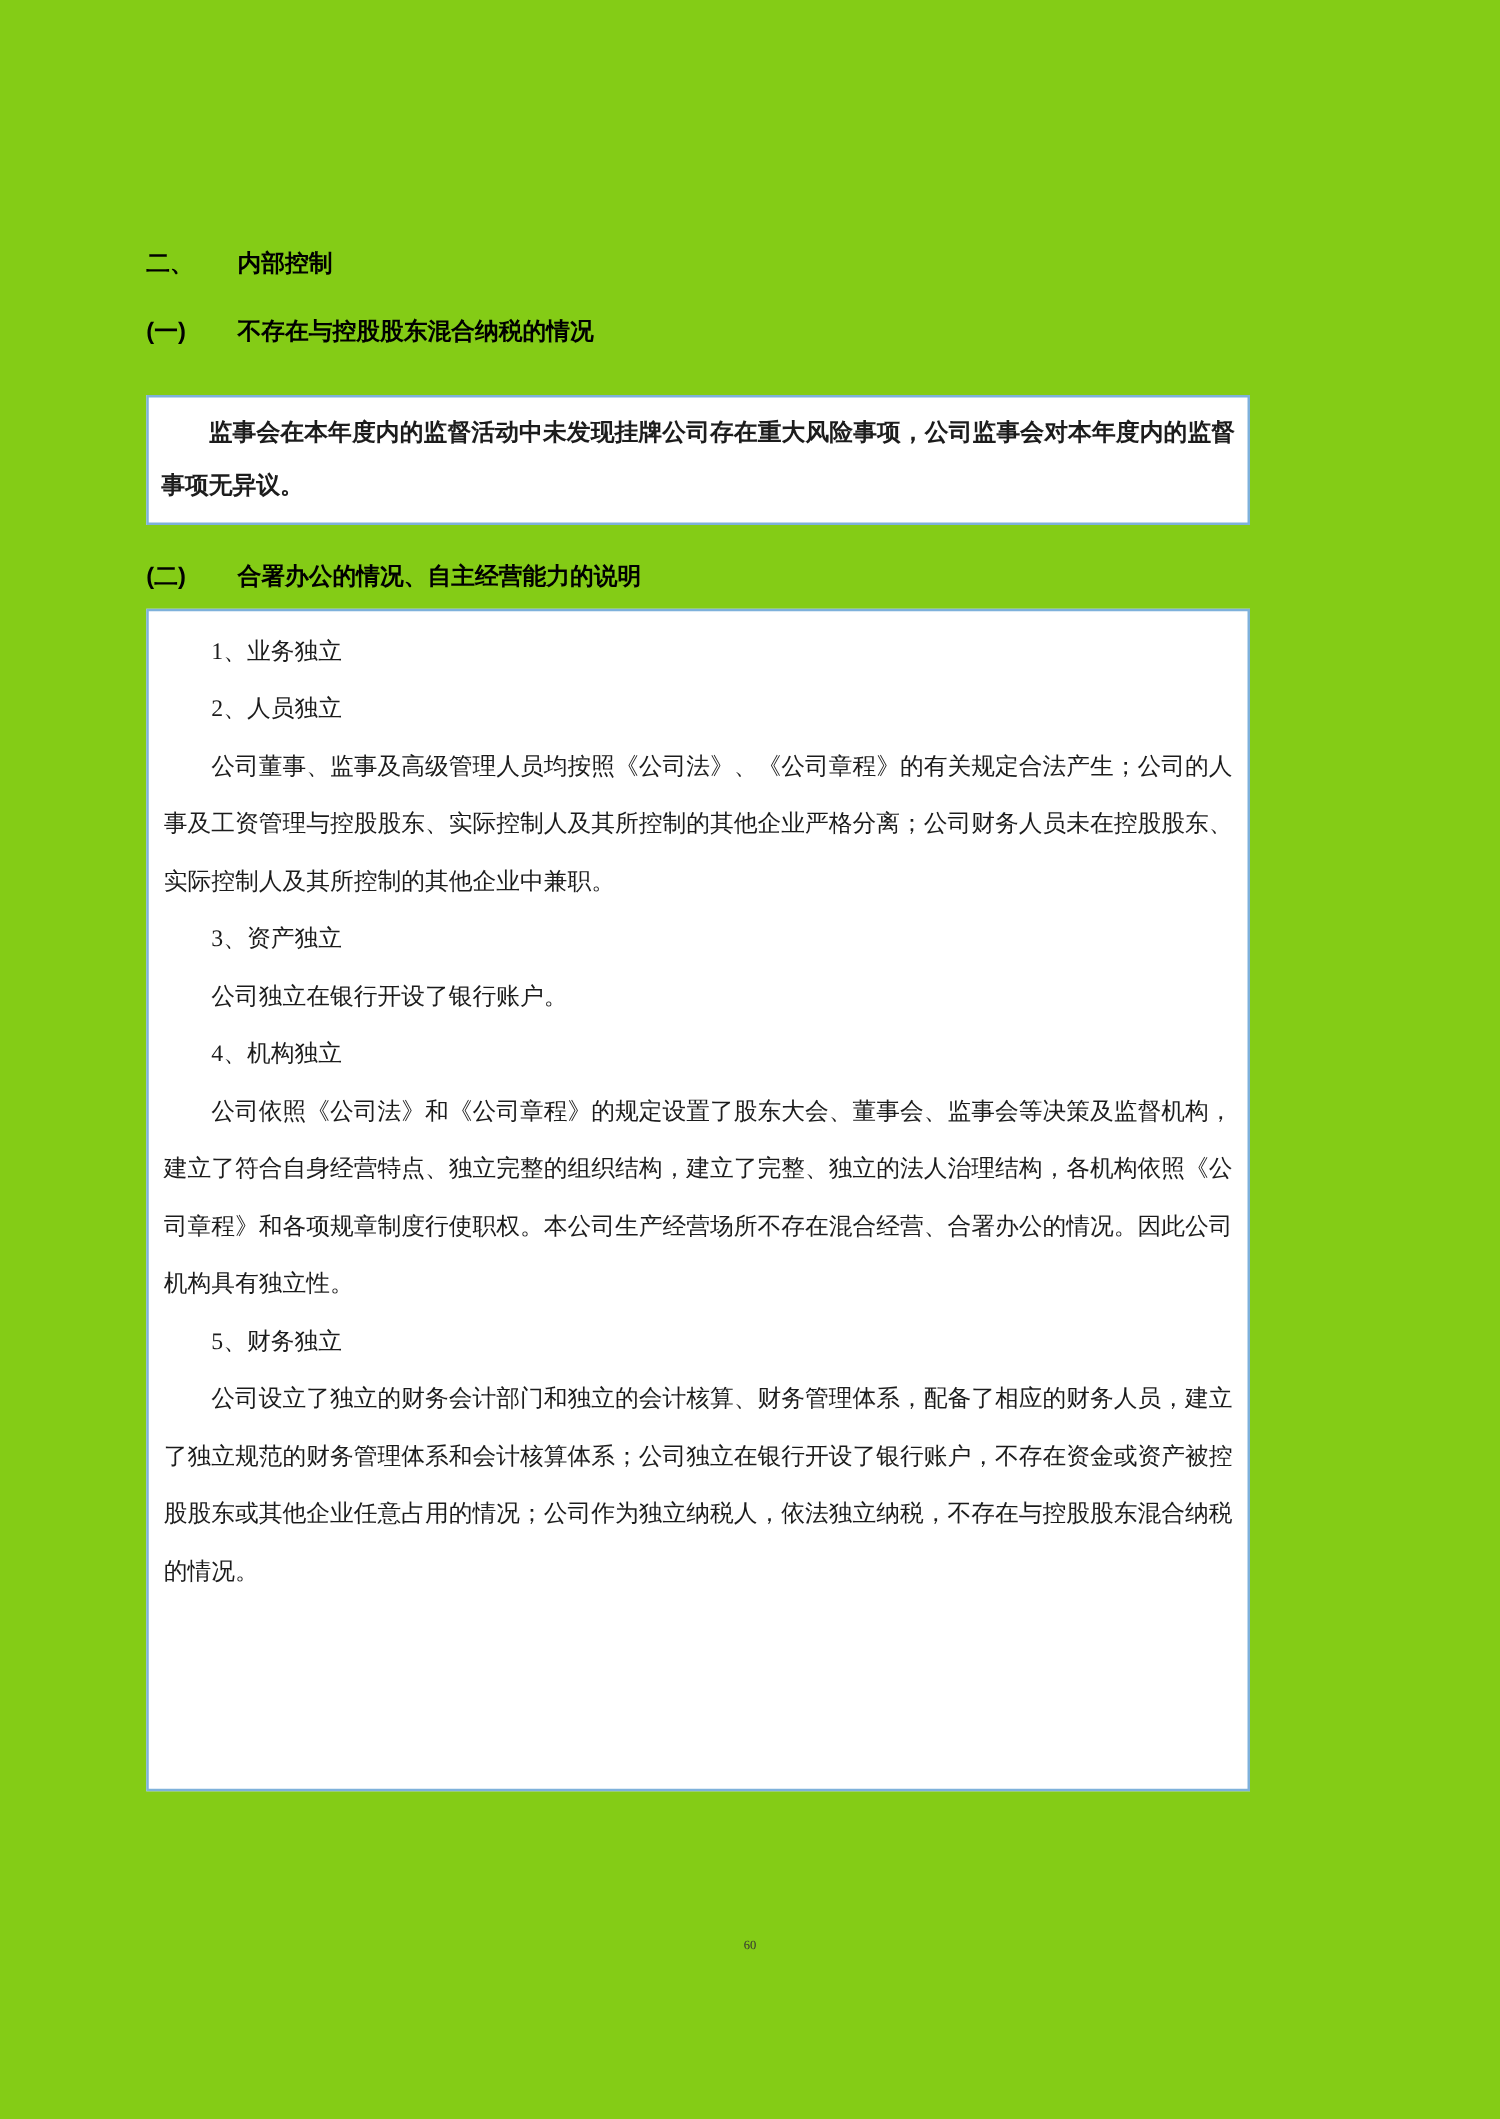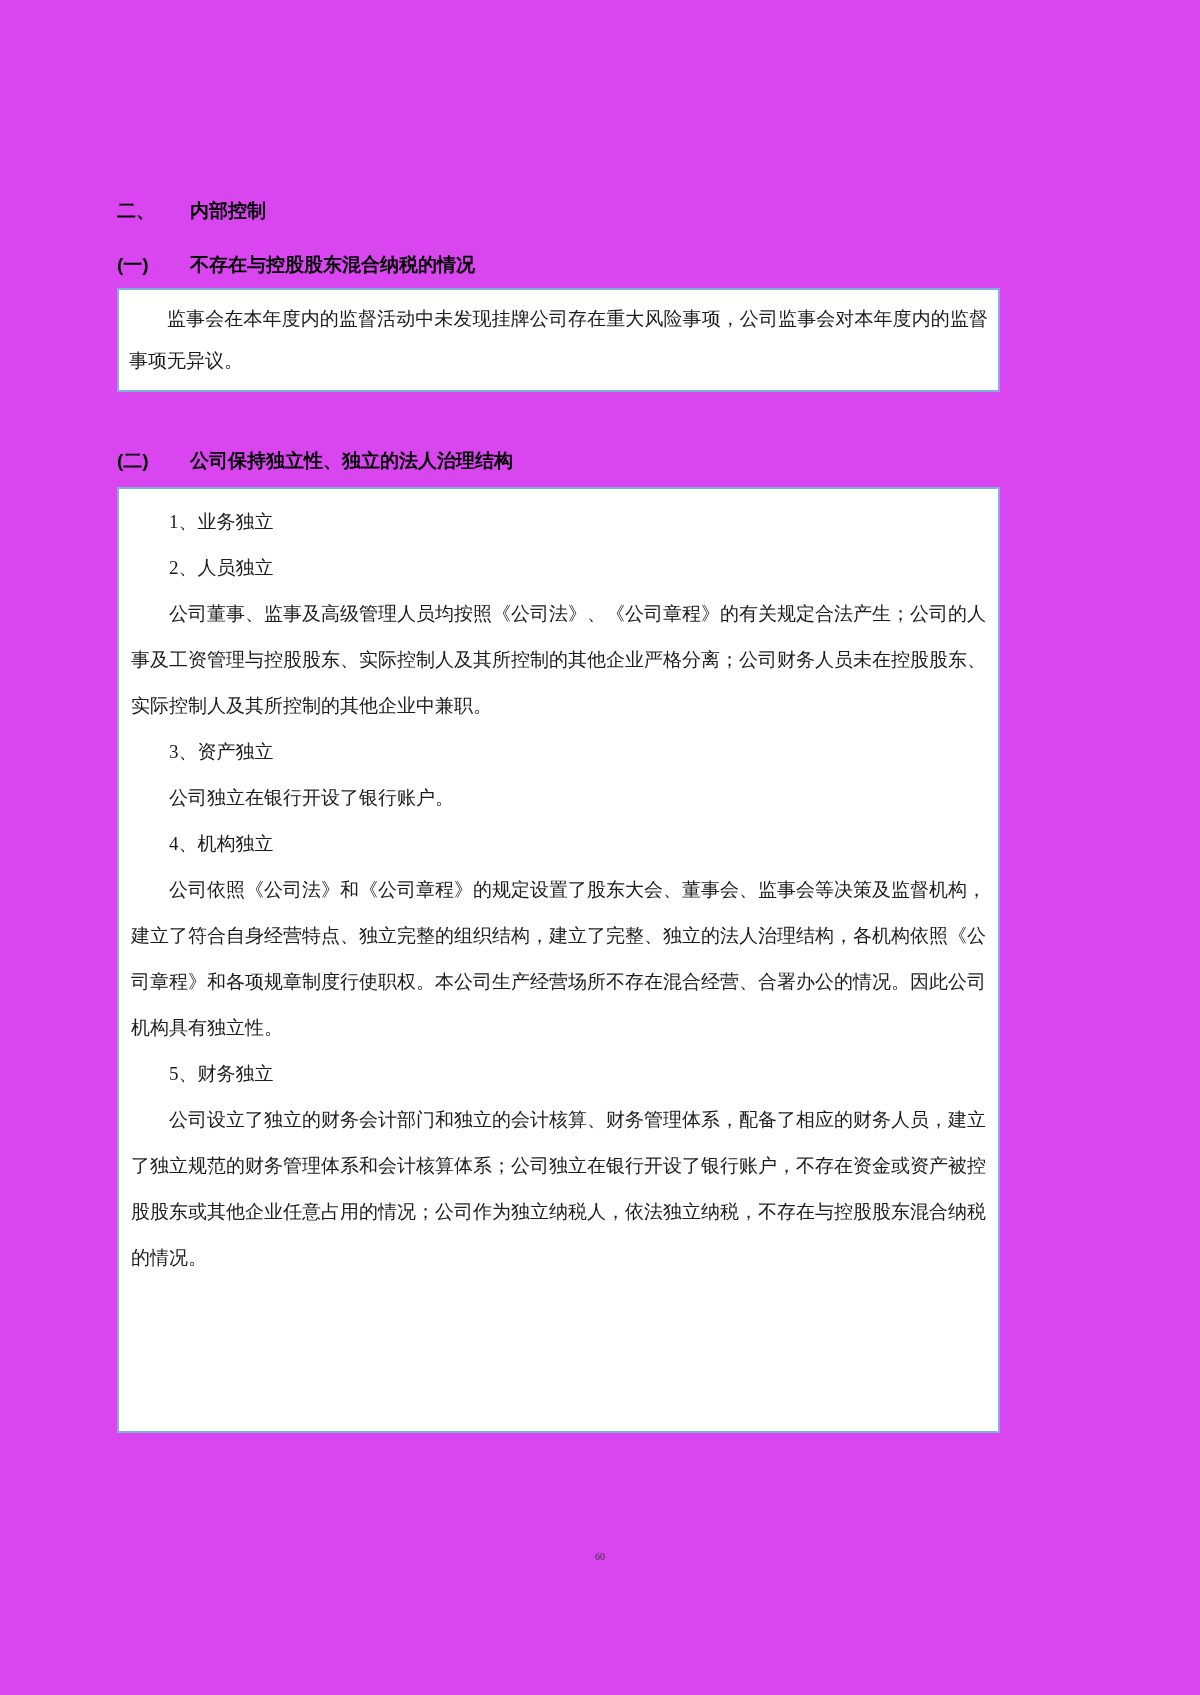--- a/index.html
+++ b/index.html
@@ -5,21 +5,21 @@
   html, body {
     margin: 0;
     padding: 0;
     background: #ffffff;
   }
   .page {
     position: relative;
     width: 1200px;
     height: 1695px;
     margin: 0 auto;
-    background: #d946ef;
+    background: #84cc16;
     font-family: "Liberation Serif", "DejaVu Serif", serif;
     color: #1c1c1c;
     overflow: hidden;
   }
   .heading {
     position: absolute;
     left: 117px;
     width: 900px;
     font-family: "Liberation Sans", "DejaVu Sans", sans-serif;
     font-weight: bold;
@@ -37,21 +37,21 @@
 
   .blue-box {
     position: absolute;
     left: 117px;
     width: 883px;
     box-sizing: border-box;
     border: 2px solid #7eb1db;
     background: #ffffff;
     padding: 8px 10px;
   }
-  .box-supervision { top: 288px; min-height: 84px; }
+  .box-supervision { top: 316px; min-height: 84px; font-weight: bold; }
   .box-independence { top: 487px; min-height: 946px; padding: 10px 12px; }
 
   .para {
     margin: 0;
     font-size: 19px;
     line-height: 42px;
     text-align: justify;
     text-justify: inter-ideograph;
     text-indent: 2em;
     color: #1c1c1c;
@@ -81,21 +81,21 @@
 
   <div class="heading h2">
     <span class="num">(一)</span><span>不存在与控股股东混合纳税的情况</span>
   </div>
 
   <div class="blue-box box-supervision">
     <p class="para">监事会在本年度内的监督活动中未发现挂牌公司存在重大风险事项，公司监事会对本年度内的监督事项无异议。</p>
   </div>
 
   <div class="heading h3">
-    <span class="num">(二)</span><span>公司保持独立性、独立的法人治理结构</span>
+    <span class="num">(二)</span><span>合署办公的情况、自主经营能力的说明</span>
   </div>
 
   <div class="blue-box box-independence">
       <p class="para">1、业务独立</p>
       <p class="para">2、人员独立</p>
       <p class="para">公司董事、监事及高级管理人员均按照《公司法》、《公司章程》的有关规定合法产生；公司的人事及工资管理与控股股东、实际控制人及其所控制的其他企业严格分离；公司财务人员未在控股股东、实际控制人及其所控制的其他企业中兼职。</p>
       <p class="para">3、资产独立</p>
       <p class="para">公司独立在银行开设了银行账户。</p>
       <p class="para">4、机构独立</p>
       <p class="para">公司依照《公司法》和《公司章程》的规定设置了股东大会、董事会、监事会等决策及监督机构，建立了符合自身经营特点、独立完整的组织结构，建立了完整、独立的法人治理结构，各机构依照《公司章程》和各项规章制度行使职权。本公司生产经营场所不存在混合经营、合署办公的情况。因此公司机构具有独立性。</p>

